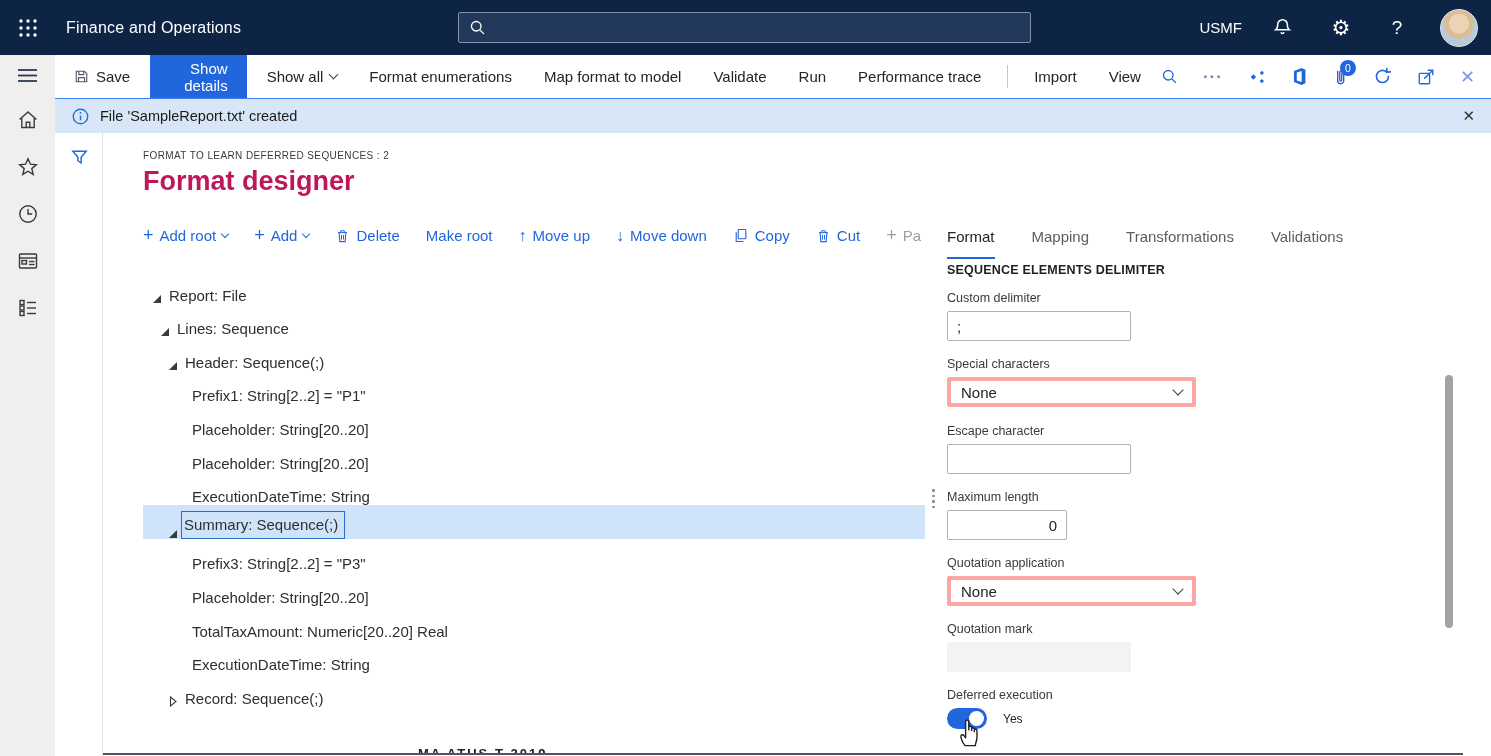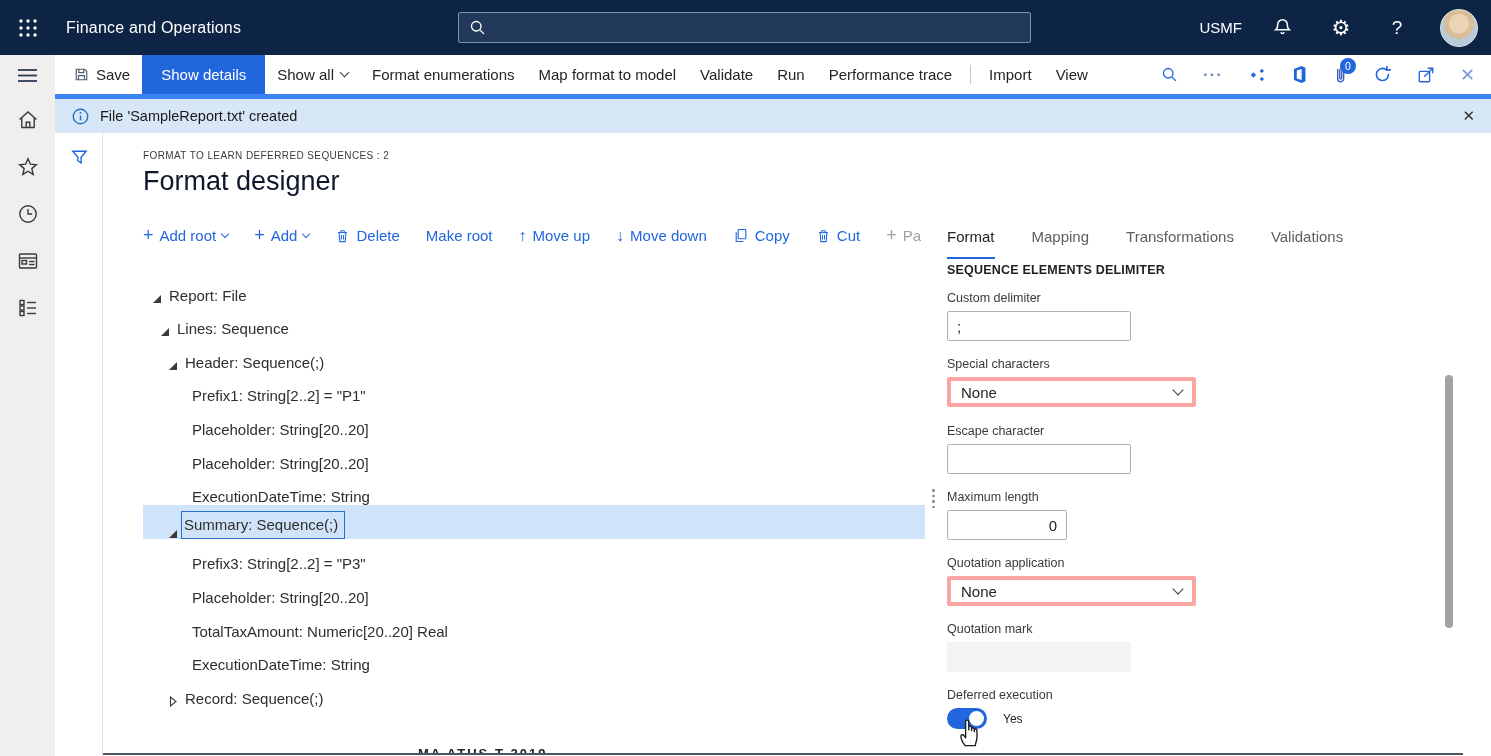--- a/index.html
+++ b/index.html
@@ -19,25 +19,25 @@
                      font-size:15px; margin-left:9px; width:100%; font-family:inherit; }
   .tb-search input::placeholder { color:#fff; opacity:1; }
   .tb-right { margin-left:auto; display:flex; align-items:center; gap:30px; padding-right:13px; }
   .company { font-size:15px; }
   .tb-ico { width:26px; text-align:center; font-size:21px; line-height:26px; cursor:pointer; }
   .avatar { width:38px; height:38px; border-radius:50%;
             background: radial-gradient(circle at 50% 38%, #ecd3b4 0 34%, #d9bd96 35% 52%, #b9cad9 53% 100%);
             border:1px solid #dfe6ee; }
 
   
-  .cmdbar { height:44px; background:#fff; border-bottom:5px solid #3b82f6;
-            display:flex; align-items:stretch; font-size:15px; }
+  .cmdbar { height:44px; background:#fff; border-bottom:1px solid #3b82f6;
+            display:flex; align-items:stretch; font-size:15px;gap:8px; }
   .cmd-item { display:flex; align-items:center; gap:7px; padding:0 12px; cursor:pointer; white-space:nowrap; }
   .cmd-item.first { padding-left:19px; }
-  .cmd-primary { background:#2266dd; color:#fff; padding:0 19px; display:flex; align-items:center; cursor:pointer; }
+  .cmd-primary { background:#2266dd; color:#fff; padding:0 19px; display:flex; align-items:center; cursor:pointer;text-align:right; }
   .chev { width:7px; height:7px; border-right:1.6px solid #3f3e3c; border-bottom:1.6px solid #3f3e3c;
           transform:rotate(45deg); margin-top:-4px; }
   .vsep { width:1px; background:#c8c6c4; margin:10px 6px; }
   .cmd-icons { margin-left:auto; display:flex; align-items:center; gap:25px; padding-right:16px; }
   .cmd-icons > div { cursor:pointer; display:flex; align-items:center; justify-content:center; }
   .dots { color:#7387ad; font-size:17px; letter-spacing:1px; font-weight:700; }
   .clipwrap { position:relative; }
   .badge { position:absolute; top:-7px; left:7px; min-width:16px; height:16px; border-radius:8px;
            background:#2266dd; color:#fff; font-size:10.5px; display:flex; align-items:center;
            justify-content:center; padding:0 4px; }
@@ -54,21 +54,21 @@
           align-items:center; position:relative; margin-top:-78px; padding-top:78px; height:701px; z-index:0; }
   .railwrap { position:relative; width:55px; }
   .rail-ham { margin-top:13px; margin-bottom:26px; cursor:pointer; }
   .rail-ico { margin-bottom:25px; cursor:pointer; }
 
   .filterstrip { width:48px; background:#fff; border-right:1px solid #e1dfdd; flex:0 0 auto; padding-top:15px; }
   .filterstrip svg { margin-left:15px; cursor:pointer; }
 
   .main { position:relative; flex:1 1 auto; background:#fff; overflow:hidden; }
   .caption { position:absolute; left:40px; top:17px; font-size:10px; color:#3b3a39; letter-spacing:.4px; }
-  .pagetitle { position:absolute; left:40px; top:33px; font-size:27px; font-weight:400; color:#0f172a; }
+  .pagetitle { position:absolute; left:40px; top:33px; font-size:27px; font-weight:700; color:#be185d; }
 
   
   .treebar { position:absolute; left:40px; top:92px; width:778px; display:flex; align-items:center;
              gap:26px; color:#2266dd; font-size:15px; white-space:nowrap; overflow:hidden; }
   .tbtn { display:flex; align-items:center; gap:6px; cursor:pointer; }
   .tbtn .plus { font-size:18px; font-weight:400; }
   .tbtn .arr { font-size:16px; }
   .tbtn .chevb { width:6px; height:6px; border-right:1.5px solid #2266dd; border-bottom:1.5px solid #2266dd;
                  transform:rotate(45deg); margin-top:-3px; }
   .tbtn.disabled { color:#a19f9d; width:40px; overflow:hidden; flex:0 0 auto; }

